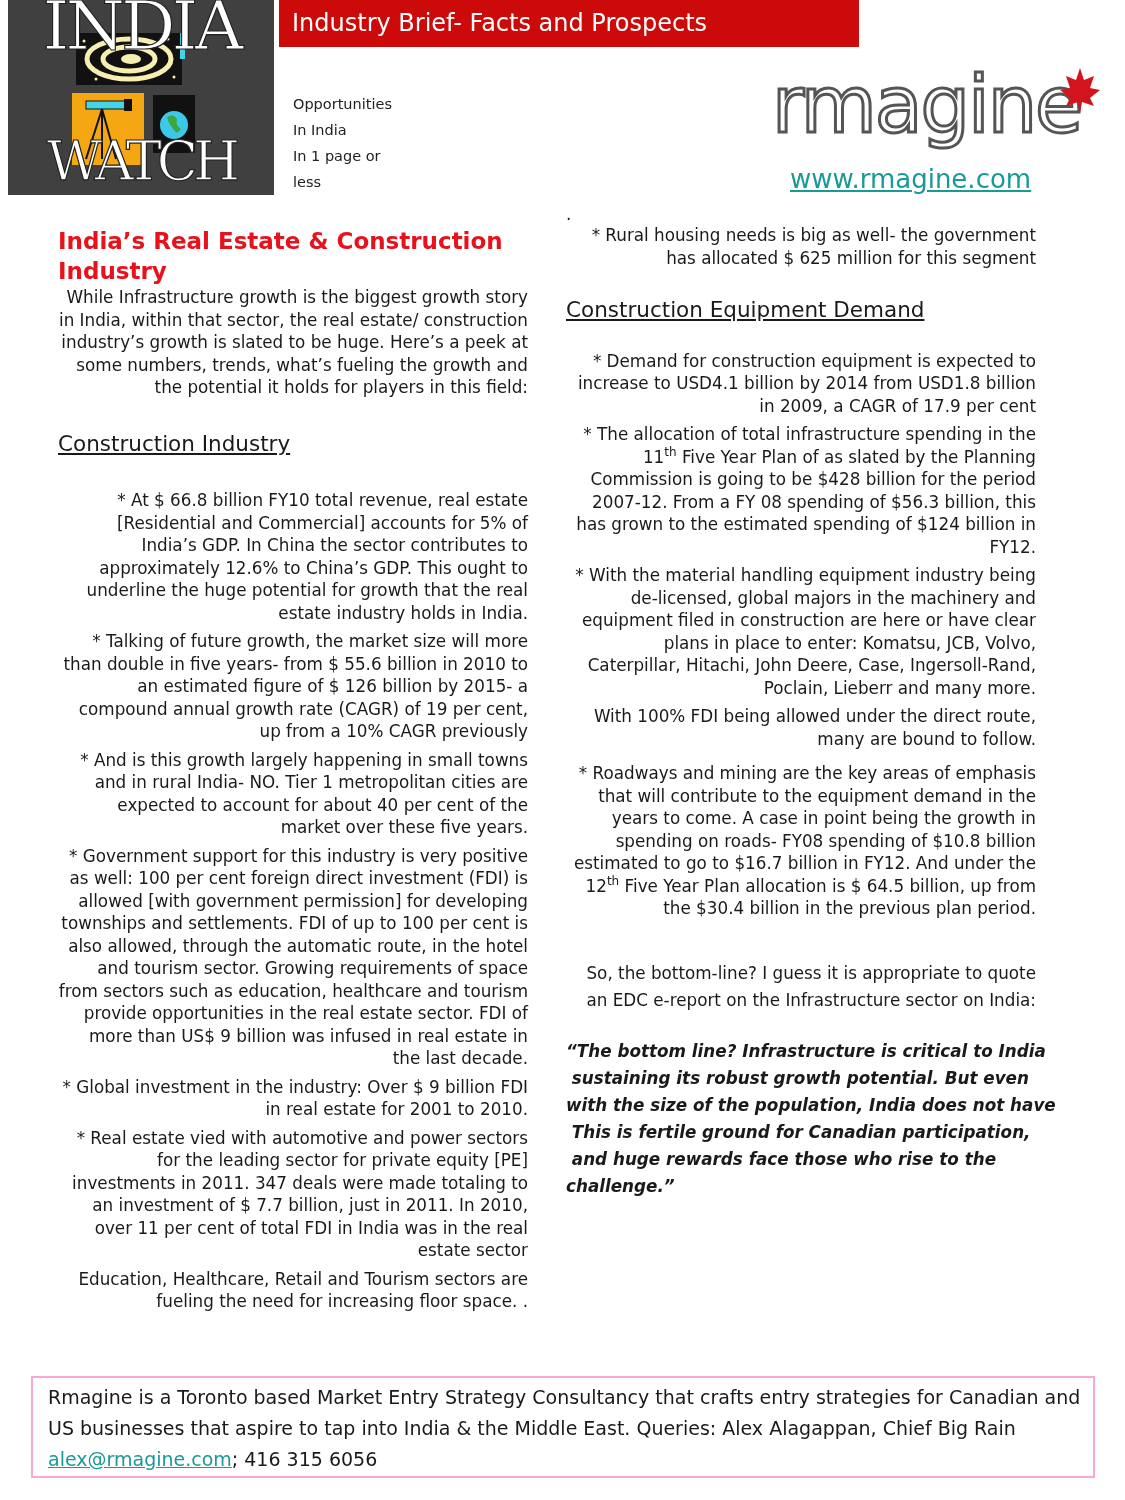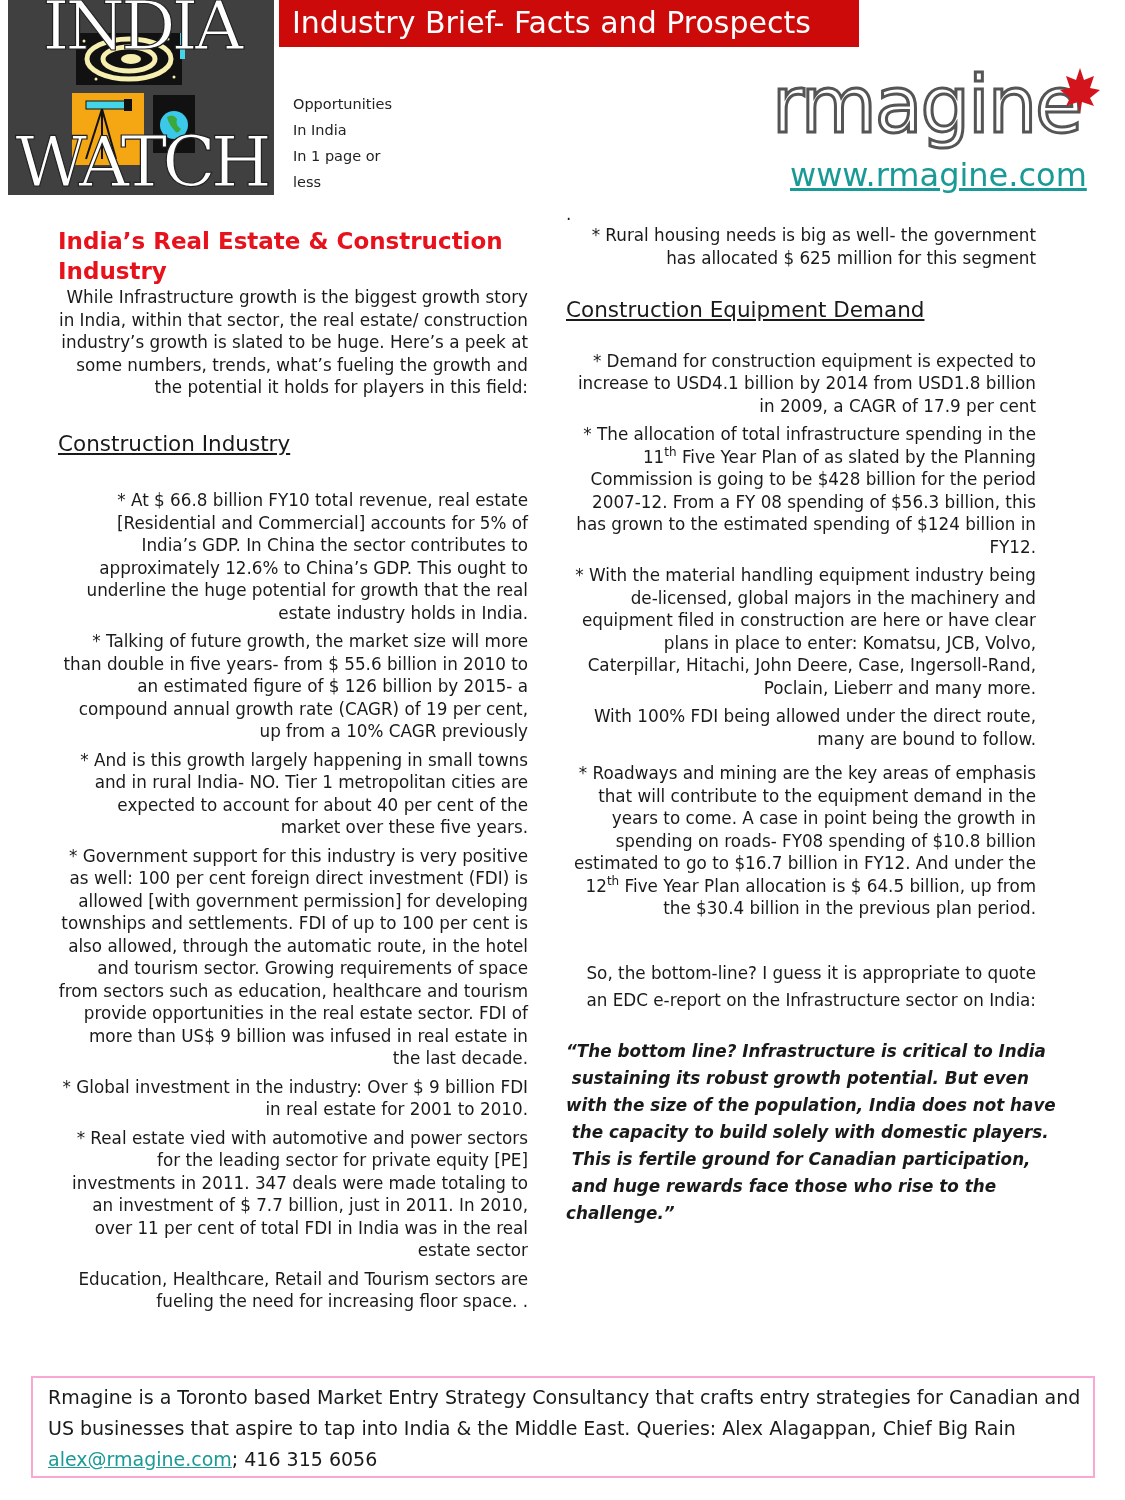--- a/index.html
+++ b/index.html
@@ -12,53 +12,53 @@
       position: absolute; left: 0; top: 0; width: 266px; height: 195px;
       background: #404040; overflow: hidden; margin-left: 8px;
     }
     .logo-word {
       position: absolute; left: 0; width: 266px; text-align: center;
       font-family: "DejaVu Serif", serif; color: #ffffff;
       -webkit-text-stroke: 1.2px #222;
       font-size: 68px; line-height: 68px; letter-spacing: -2px;
     }
     .logo-word.top { top: -8px; letter-spacing: -4px; }
-    .logo-word.bottom { top: 128px; letter-spacing: -5px; font-size: 70px; }
+    .logo-word.bottom { top: 128px; letter-spacing: -5px; font-size: 54px; }
     .galaxy {
       position: absolute; left: 68px; top: 33px; width: 106px; height: 52px;
       background: #111;
     }
     .galaxy-bar { position: absolute; left: 172px; top: 33px; width: 5px; height: 26px; background: #44d6e8; }
     .telescope-box {
       position: absolute; left: 64px; top: 93px; width: 72px; height: 72px; background: #f5a613;
     }
     .globe-box {
       position: absolute; left: 145px; top: 95px; width: 42px; height: 58px; background: #111;
     }
 
     
     .title-banner {
       position: absolute; left: 279px; top: 0; width: 580px; height: 47px;
       background: #cc0a0a; color: #ffffff;
-      font-size: 30px; line-height: 46px; padding-left: 13px; box-sizing: border-box;
+      font-size: 24px; line-height: 46px; padding-left: 13px; box-sizing: border-box;
       white-space: nowrap;
     }
     .tagline {
       position: absolute; left: 270px; top: 92px; width: 130px;
       font-size: 14.5px; line-height: 25px; color: #222;
     }
     .tagline div { height: 26px; margin-left: 23px; }
 
     
     .rmagine-logo {
       position: absolute; left: 770px; top: 60px; width: 330px; height: 100px;
     }
     .site-link {
-      position: absolute; left: 790px; top: 156px;
-      font-size: 32px; color: #1a9a96; text-decoration: underline;
+      position: absolute; left: 790px; top: 164px;
+      font-size: 26px; color: #1a9a96; text-decoration: underline;
     }
 
     
     .col { position: absolute; font-size: 16.8px; line-height: 22.5px; }
     .col-left { left: 58px; top: 226px; width: 470px; }
     .col-right { left: 566px; top: 204px; width: 470px; }
     .main-title {
       color: #e8121c; font-weight: bold; font-size: 23px; line-height: 30px;
       margin-bottom: 0;
     }
@@ -160,21 +160,20 @@
   <p>* With the material handling equipment industry being de-licensed, global majors in the machinery and equipment filed in construction are here or have clear plans in place to enter: Komatsu, JCB, Volvo, Caterpillar, Hitachi, John Deere, Case, Ingersoll-Rand, Poclain, Lieberr and many more.</p>
   <p style="margin-bottom:12px">With 100% FDI being allowed under the direct route, many are bound to follow.</p>
   <p><span>* Roadways and mining are the key areas of emphasis that will contribute to the equipment demand in the years to come. A case in point being the growth in spending on roads- FY08 spending of $10.8 billion estimated to go to $16.7 billion in FY12. And under the 12</span><sup>th</sup><span> Five Year Plan allocation is $ 64.5 billion, up from the $30.4 billion in the previous plan period.</span></p>
   <div style="height:34px"></div>
   <p class="bottomline">So, the bottom-line? I guess it is appropriate to quote an EDC e-report on the Infrastructure sector on India:</p>
   <div style="height:18px"></div>
   <div class="quote">
     <div style="white-space:pre">“The bottom line? Infrastructure is critical to India</div>
     <div style="white-space:pre"> sustaining its robust growth potential. But even</div>
     <div style="white-space:pre">with the size of the population, India does not have</div>
-    <div style="white-space:pre"> the capacity to build solely with domestic players.</div>
     <div style="white-space:pre"> This is fertile ground for Canadian participation,</div>
     <div style="white-space:pre"> and huge rewards face those who rise to the</div>
     <div style="white-space:pre">challenge.”</div>
   </div>
 </div>
 
 <div class="footer-box">
   <span>Rmagine is a Toronto based Market Entry Strategy Consultancy that crafts entry strategies for Canadian and US businesses that aspire to tap into India &amp; the Middle East. Queries: Alex Alagappan, Chief Big Rain </span><a>alex@rmagine.com</a><span>; 416 315 6056</span>
 </div>
 

